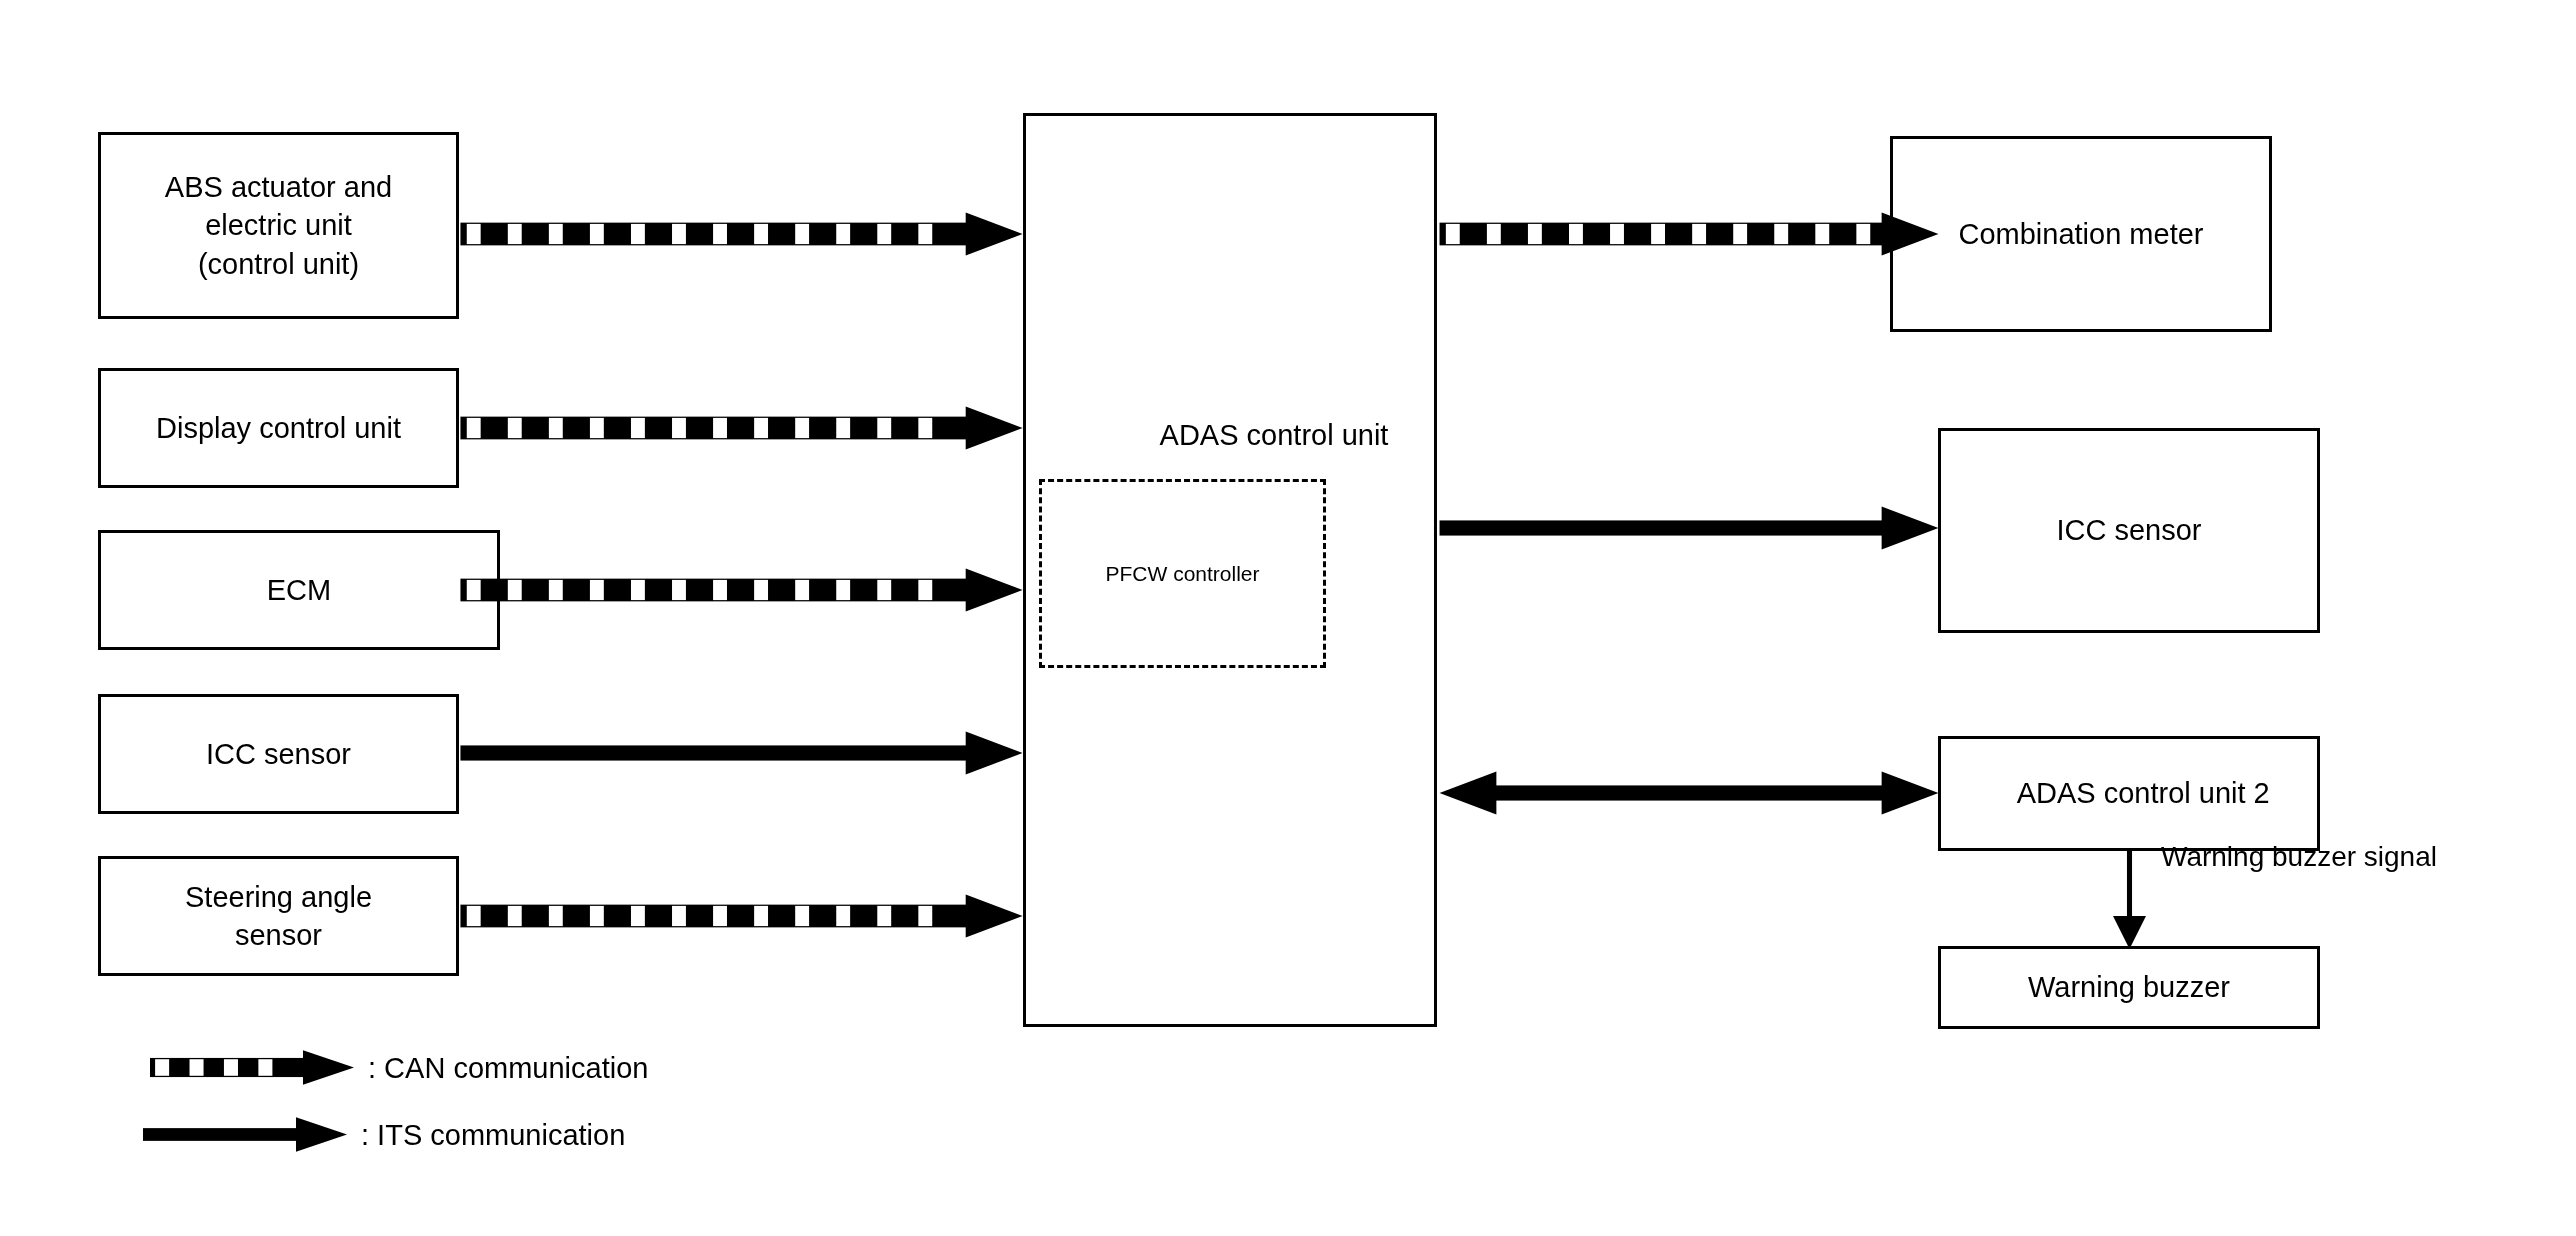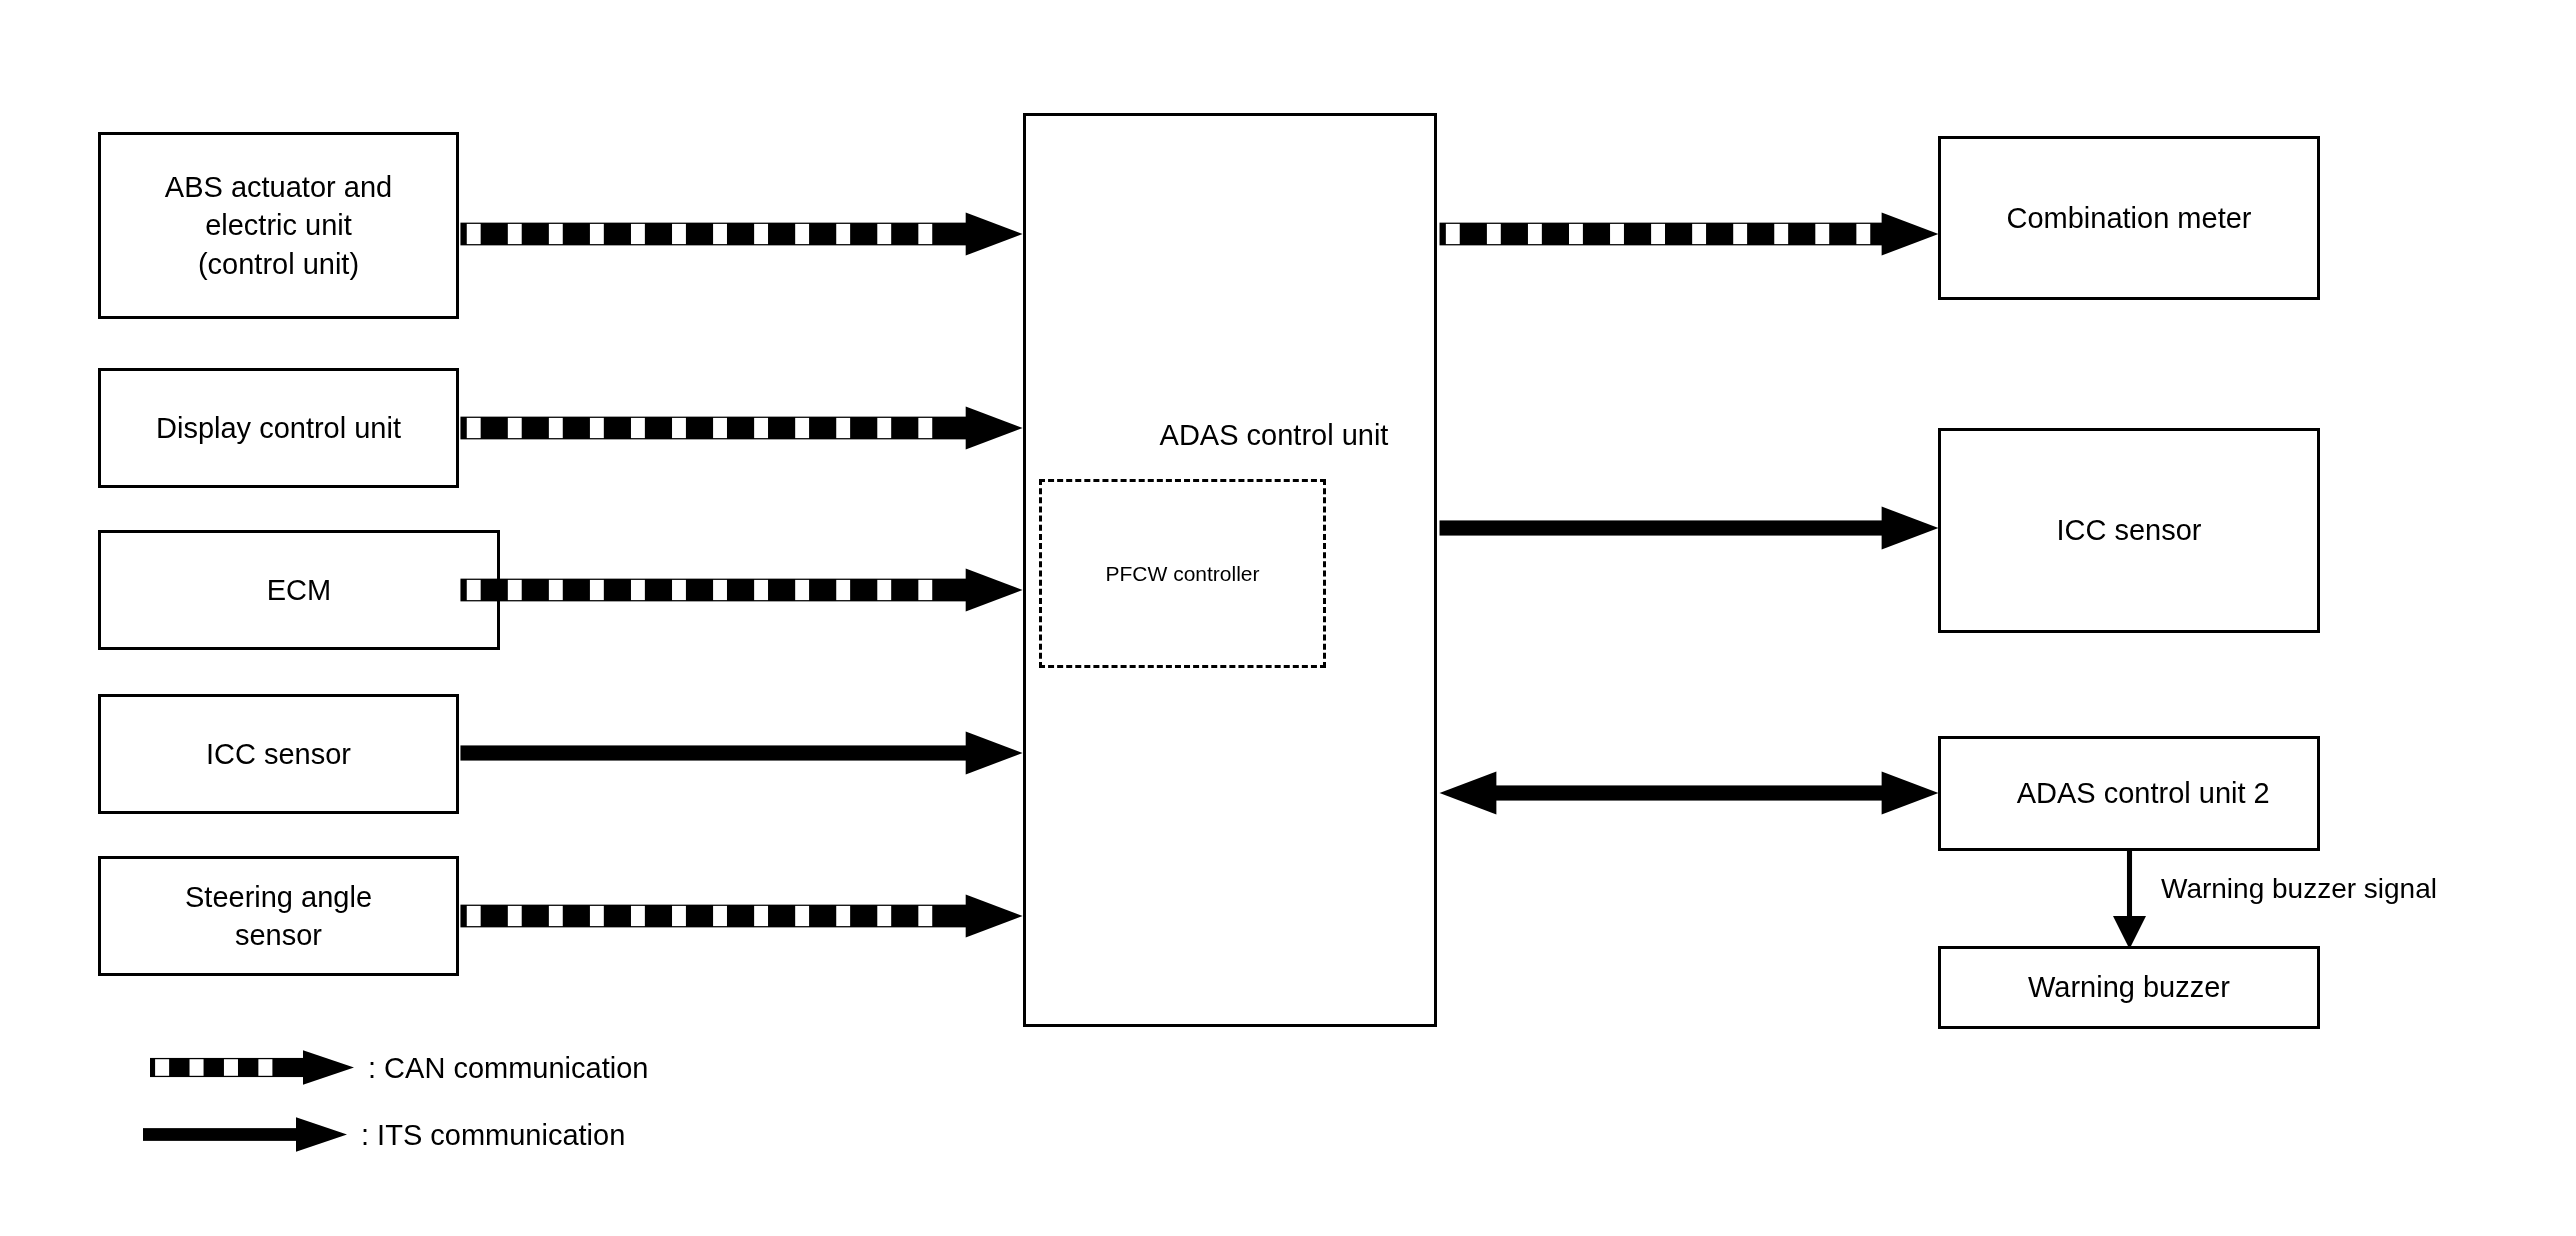--- a/index.html
+++ b/index.html
@@ -117,21 +117,21 @@
   </div>
 
   <div class="center-box" style="left:1023px; top:113px; width:414px; height:914px;">
   </div>
   <div class="center-title" style="left:1023px; top:418px; width:414px;">ADAS control unit</div>
 
   <div class="dashed-box" style="left:1039px; top:479px; width:287px; height:189px;">
     <span>PFCW controller</span>
   </div>
 
-  <div class="box" style="left:1938px; top:136px; width:382px; height:164px;">
+  <div class="box" style="left:1890px; top:136px; width:382px; height:196px;">
     <span class="box-label">Combination meter</span>
   </div>
 
   <div class="box" style="left:1938px; top:428px; width:382px; height:205px;">
     <span class="box-label">ICC sensor</span>
   </div>
 
   <div class="box" style="left:1938px; top:736px; width:382px; height:115px;padding-left:36px;">
     <span class="box-label">ADAS control unit 2</span>
   </div>
@@ -266,21 +266,21 @@
     </svg>
   </div>
 
   <div class="arrow" style="left:2104px; top:850px; width:51px; height:99px;">
     <svg width="51" height="99" viewBox="0 0 80 156">
       <rect x="36" y="0" width="8" height="112" fill="#000"></rect>
       <polygon points="14,104 66,104 40,156" fill="#000"></polygon>
     </svg>
   </div>
 
-  <div class="edge-label" style="left:2161px; top:872px;">Warning buzzer signal</div>
+  <div class="edge-label" style="left:2161px; top:840px;">Warning buzzer signal</div>
 
   <div class="legend-row" style="left:150px; top:1049px;">
     <span>
       <svg width="204" height="37" viewBox="0 0 320 58">
         <g>
           <rect x="0" y="14" width="250" height="30" fill="#000"></rect>
           <rect x="8" y="16" width="22" height="26" fill="#fff"></rect>
           <rect x="62" y="16" width="22" height="26" fill="#fff"></rect>
           <rect x="116" y="16" width="22" height="26" fill="#fff"></rect>
           <rect x="170" y="16" width="22" height="26" fill="#fff"></rect>

